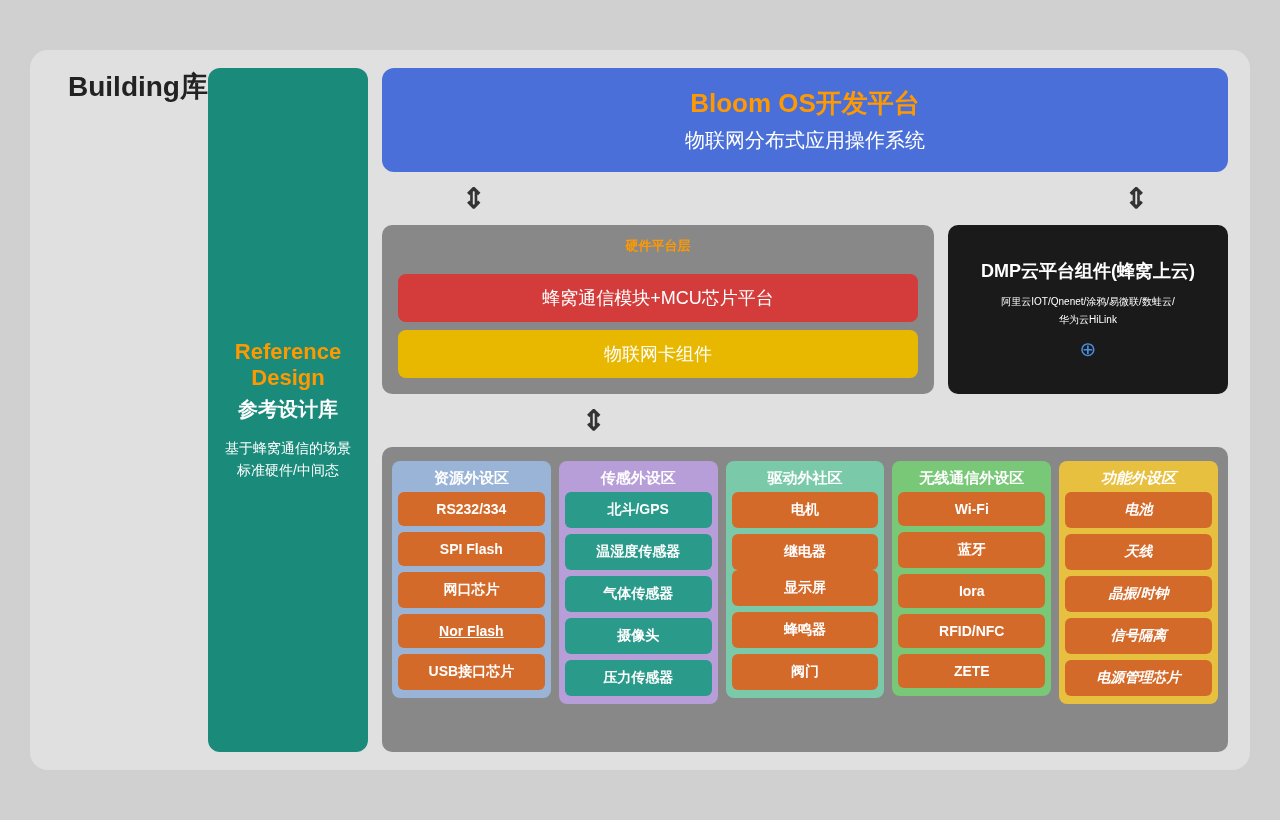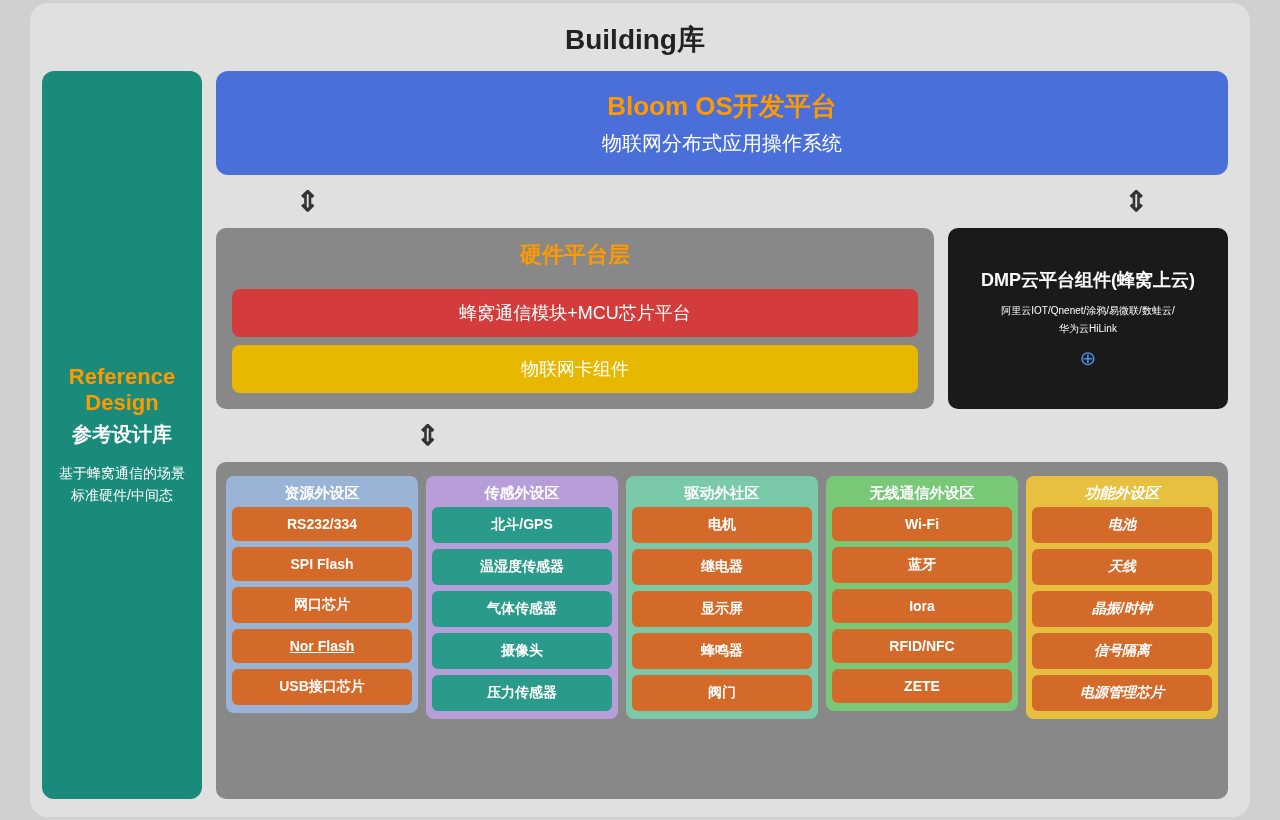--- a/index.html
+++ b/index.html
@@ -9,25 +9,24 @@
       width: 1280px;
       height: 820px;
       display: flex;
       align-items: center;
       justify-content: center;
     }
     .outer-container {
       background: #e0e0e0;
       border-radius: 18px;
       width: 1220px;
-      height: 814px;
-      padding: 18px 22px 18px 12px;
+      height: 720px;
+      padding: 18px 22px 18px 38px;
       position: relative;
       display: flex;
-      flex-direction: column;
     }
     .main-title {
       text-align: center;
       font-size: 28px;
       font-weight: bold;
       color: #222;
       margin-bottom: 12px;
     }
     .content-row {
       display: flex;
@@ -110,21 +109,21 @@
     }
     
     .hardware-platform {
       background: #888;
       border-radius: 10px;
       flex: 1;
       padding: 12px 16px 16px;
     }
     .hw-title {
       color: #ff9900;
-      font-size: 22px;
+      font-size: 13px;
       font-weight: bold;
       text-align: center;
       margin-bottom: 8px;
     }
     .hw-comm-module {
       background: #d43c3c;
       border-radius: 8px;
       padding: 12px;
       text-align: center;
       color: white;
@@ -298,21 +297,21 @@
               <div class="peri-item" style="margin-top:6px;">摄像头</div>
               <div class="peri-item" style="margin-top:6px;">压力传感器</div>
             </div>
           </div>
 
           <div class="peripheral-col col-drivers">
             <div class="col-bg">
               <div class="col-title">驱动外社区</div>
               <div class="peri-item">电机</div>
               <div class="peri-item" style="margin-top:6px;">继电器</div>
-              <div class="peri-item" style="margin-top:6px;font-family:Liberation Serif, serif;">显示屏</div>
+              <div class="peri-item" style="font-family:Liberation Serif, serif;">显示屏</div>
               <div class="peri-item" style="margin-top:6px;">蜂鸣器</div>
               <div class="peri-item" style="margin-top:6px;">阀门</div>
             </div>
           </div>
 
           <div class="peripheral-col col-wireless">
             <div class="col-bg">
               <div class="col-title">无线通信外设区</div>
               <div class="peri-item">Wi-Fi</div>
               <div class="peri-item" style="margin-top:6px;">蓝牙</div>

